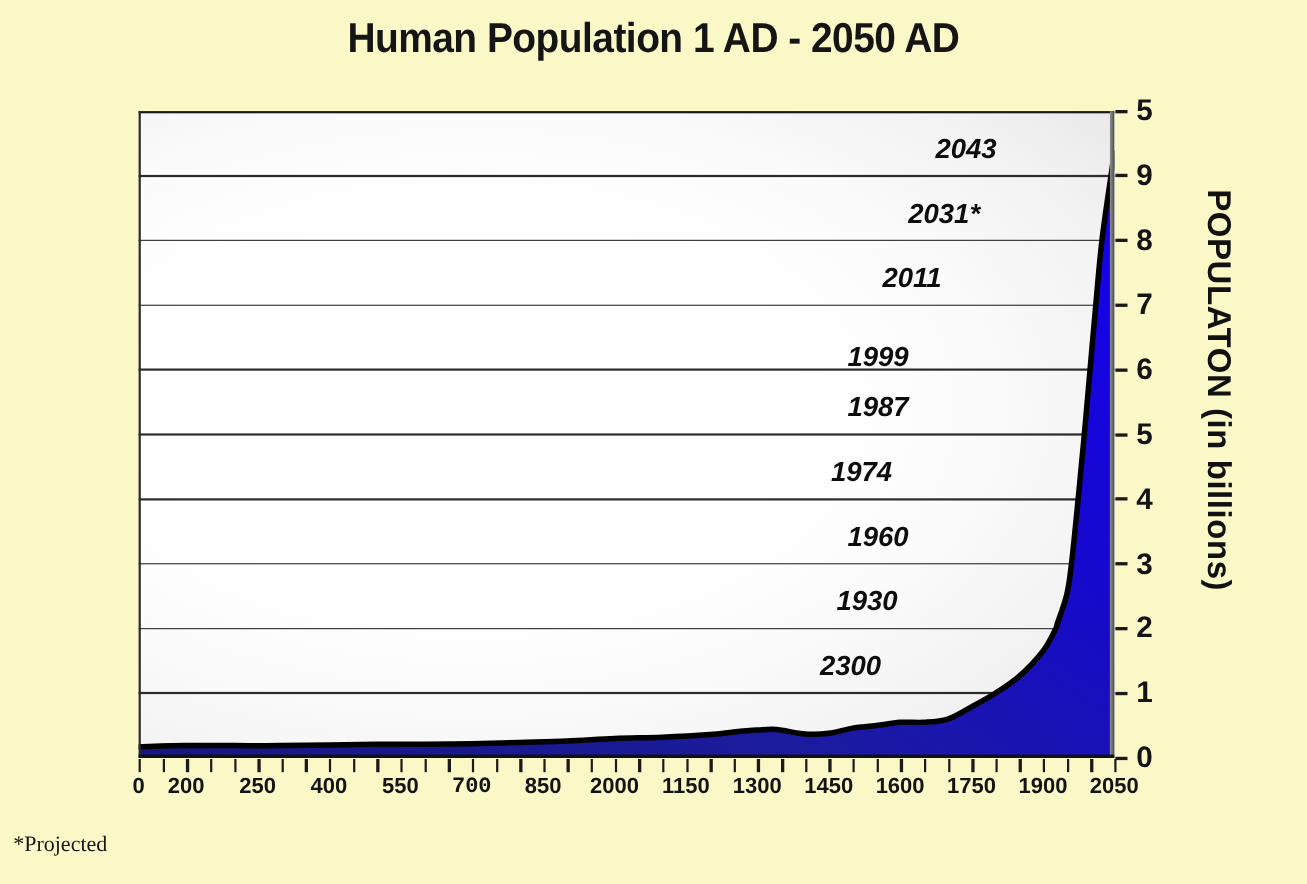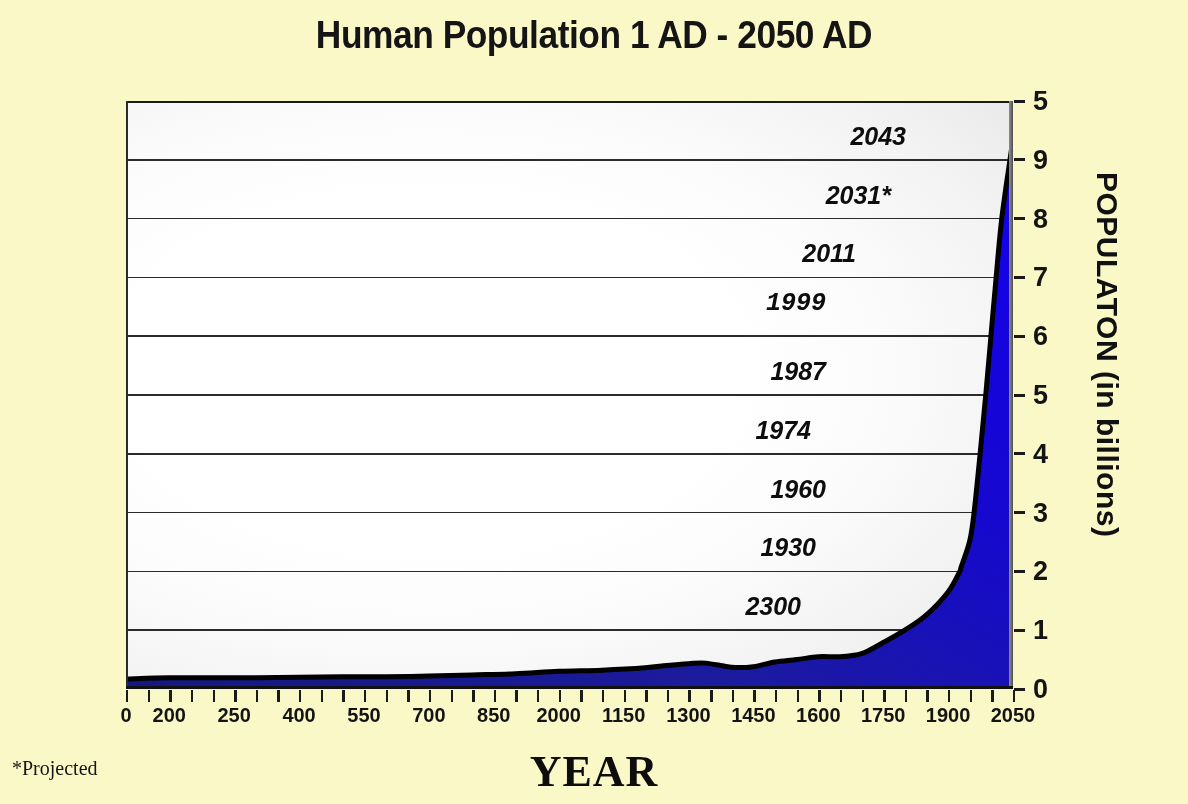--- a/index.html
+++ b/index.html
@@ -211,21 +211,21 @@
         </linearGradient>
       </defs>
       <path id="area-path" fill="url(#popFill)" stroke="none" d="M0.43,578.00 C7.57,577.81 28.92,577.02 43.27,576.83 C57.62,576.63 72.11,576.83 86.54,576.83 C100.96,576.83 115.38,576.93 129.80,576.83 C144.23,576.73 158.65,576.44 173.07,576.24 C187.50,576.04 201.92,575.75 216.34,575.65 C230.76,575.55 245.19,575.75 259.61,575.65 C274.03,575.55 288.46,575.36 302.88,575.06 C317.30,574.77 331.72,574.28 346.15,573.89 C360.57,573.50 374.99,573.30 389.41,572.71 C403.84,572.12 418.26,570.95 432.68,570.36 C447.11,569.77 461.53,569.77 475.95,569.18 C490.37,568.60 508.40,567.62 519.22,566.83 C530.04,566.05 533.64,565.17 540.85,564.48 C548.07,563.79 556.00,563.11 562.49,562.72 C568.98,562.32 572.58,561.54 579.80,562.13 C587.01,562.72 597.82,565.66 605.76,566.24 C613.69,566.83 620.18,566.54 627.39,565.66 C634.60,564.77 641.81,562.13 649.02,560.95 C656.24,559.78 663.45,559.48 670.66,558.60 C677.87,557.72 685.08,556.15 692.29,555.66 C699.50,555.17 706.72,556.15 713.93,555.66 C721.14,555.17 728.35,555.07 735.56,552.72 C742.77,550.37 749.98,545.47 757.20,541.55 C764.41,537.63 771.62,533.81 778.83,529.20 C786.04,524.59 793.25,520.28 800.46,513.91 C807.67,507.54 816.54,498.23 822.10,490.98 C827.65,483.73 831.62,474.52 833.78,470.40 C835.94,466.28 833.42,471.38 835.08,466.28 C836.74,461.19 841.57,448.94 843.73,439.82 C845.90,430.71 846.33,426.10 848.06,411.60 C849.79,397.10 852.17,372.40 854.12,352.80 C856.06,333.20 857.94,313.60 859.74,294.00 C861.54,274.40 863.20,254.80 864.93,235.20 C866.66,215.60 868.32,196.00 870.13,176.40 C871.93,156.80 873.44,137.20 875.75,117.60 C878.06,98.00 882.10,72.03 883.97,58.80 C885.85,45.57 886.50,41.65 887.00,38.22 L887,588 L0,588 Z"></path>
       <path id="line-path" fill="none" stroke="#000000" stroke-width="5" stroke-linejoin="round" stroke-linecap="round" d="M0.43,578.00 C7.57,577.81 28.92,577.02 43.27,576.83 C57.62,576.63 72.11,576.83 86.54,576.83 C100.96,576.83 115.38,576.93 129.80,576.83 C144.23,576.73 158.65,576.44 173.07,576.24 C187.50,576.04 201.92,575.75 216.34,575.65 C230.76,575.55 245.19,575.75 259.61,575.65 C274.03,575.55 288.46,575.36 302.88,575.06 C317.30,574.77 331.72,574.28 346.15,573.89 C360.57,573.50 374.99,573.30 389.41,572.71 C403.84,572.12 418.26,570.95 432.68,570.36 C447.11,569.77 461.53,569.77 475.95,569.18 C490.37,568.60 508.40,567.62 519.22,566.83 C530.04,566.05 533.64,565.17 540.85,564.48 C548.07,563.79 556.00,563.11 562.49,562.72 C568.98,562.32 572.58,561.54 579.80,562.13 C587.01,562.72 597.82,565.66 605.76,566.24 C613.69,566.83 620.18,566.54 627.39,565.66 C634.60,564.77 641.81,562.13 649.02,560.95 C656.24,559.78 663.45,559.48 670.66,558.60 C677.87,557.72 685.08,556.15 692.29,555.66 C699.50,555.17 706.72,556.15 713.93,555.66 C721.14,555.17 728.35,555.07 735.56,552.72 C742.77,550.37 749.98,545.47 757.20,541.55 C764.41,537.63 771.62,533.81 778.83,529.20 C786.04,524.59 793.25,520.28 800.46,513.91 C807.67,507.54 816.54,498.23 822.10,490.98 C827.65,483.73 831.62,474.52 833.78,470.40 C835.94,466.28 833.42,471.38 835.08,466.28 C836.74,461.19 841.57,448.94 843.73,439.82 C845.90,430.71 846.33,426.10 848.06,411.60 C849.79,397.10 852.17,372.40 854.12,352.80 C856.06,333.20 857.94,313.60 859.74,294.00 C861.54,274.40 863.20,254.80 864.93,235.20 C866.66,215.60 868.32,196.00 870.13,176.40 C871.93,156.80 873.44,137.20 875.75,117.60 C878.06,98.00 882.10,72.03 883.97,58.80 C885.85,45.57 886.50,41.65 887.00,38.22"></path>
     </svg>
 
     <div id="annotations">
         <div class="annot" style="left: 780px; top: 34.8px;">2043</div>
         <div class="annot" style="left: 765px; top: 93.6px;">2031*</div>
         <div class="annot" style="left: 730px; top: 152.4px;">2011</div>
-        <div class="annot" style="left: 700px; top: 202px; font-family: Liberation Mono, monospace;">1999</div>
+        <div class="annot" style="left: 700px; top: 224px;">1999</div>
         <div class="annot" style="left: 700px; top: 270px;">1987</div>
         <div class="annot" style="left: 685px; top: 328.8px; font-style: italic;">1974</div>
         <div class="annot" style="left: 700px; top: 387.6px;">1960</div>
         <div class="annot" style="left: 690px; top: 446.4px;">1930</div>
         <div class="annot" style="left: 675px; top: 505.2px;">2300</div>
       </div>
 
     <div class="plot-border-top"></div>
     <div class="plot-border-left"></div>
     <div class="plot-border-right"></div>
@@ -300,28 +300,27 @@
       <div class="x-tick-mark" style="left: 926.463px;"></div>
       <div class="x-tick-mark" style="left: 948.098px;"></div>
       <div class="x-tick-mark" style="left: 969.732px;"></div>
       <div class="x-tick-mark" style="left: 991.366px;"></div>
       <div class="x-tick-mark" style="left: 1013px;"></div>
       <div class="x-tick-label" style="left: 126px;">0</div>
       <div class="x-tick-label" style="left: 169.268px;">200</div>
       <div class="x-tick-label" style="left: 234.171px;">250</div>
       <div class="x-tick-label" style="left: 299.073px;">400</div>
       <div class="x-tick-label" style="left: 363.976px;">550</div>
-      <div class="x-tick-label" style="left: 428.878px;">700</div>
+      <div class="x-tick-label" style="left: 428.878px; font-family: Liberation Mono, monospace;">700</div>
       <div class="x-tick-label" style="left: 493.78px;">850</div>
       <div class="x-tick-label" style="left: 558.683px;">2000</div>
       <div class="x-tick-label" style="left: 623.585px;">1150</div>
       <div class="x-tick-label" style="left: 688.488px;">1300</div>
       <div class="x-tick-label" style="left: 753.39px; text-align: center;">1450</div>
       <div class="x-tick-label" style="left: 818.293px;">1600</div>
       <div class="x-tick-label" style="left: 883.195px;">1750</div>
       <div class="x-tick-label" style="left: 948.098px;">1900</div>
       <div class="x-tick-label" style="left: 1013px;">2050</div>
     </div>
 
-  <div class="x-axis-title">YEAR</div>
 
   <div class="footnote">*Projected</div>
 </div>
 
 </body></html>

